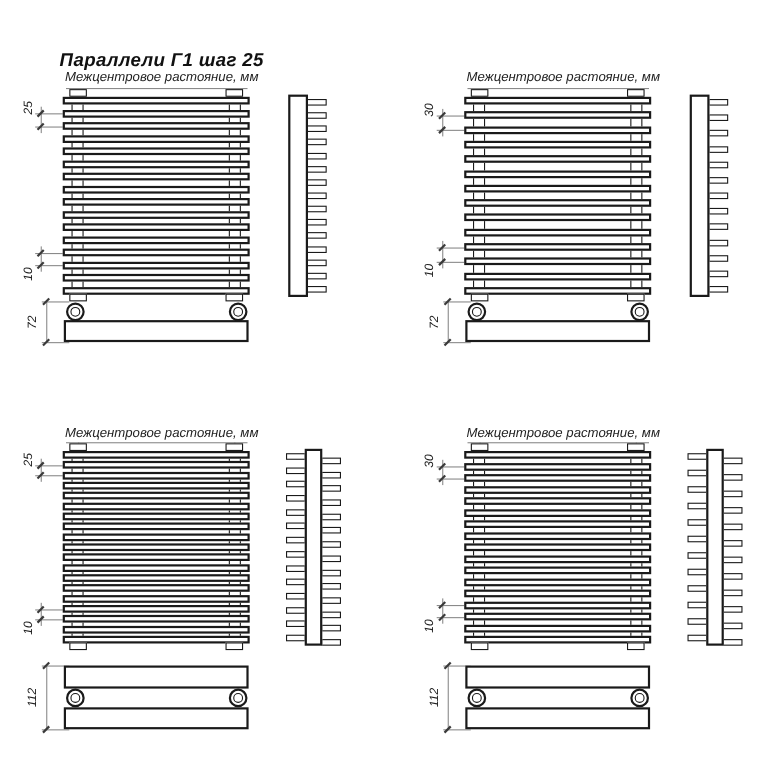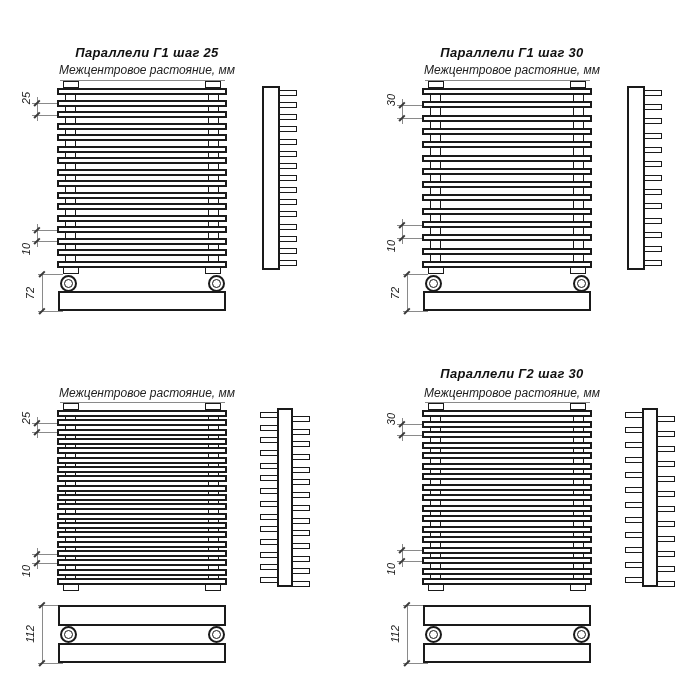--- a/index.html
+++ b/index.html
@@ -4,21 +4,21 @@
 <title>Параллели — схемы</title>
 <style>
   html,body { margin:0; padding:0; background:#fff; }
   .canvas {
     position:relative; width:700px; height:700px; background:#fff;
     overflow:hidden; font-family:"Liberation Sans", sans-serif;
   }
   .unit, .layer { position:absolute; inset:0; }
   .u-title {
     position:absolute; font-family:"Liberation Sans", sans-serif;
-    font-style:italic; font-weight:700; font-size:13px; color:#111;
+    font-style:italic; font-weight:700; font-size:17px; color:#111;
     text-align:center; letter-spacing:.3px; white-space:nowrap;
   }
   .u-subtitle {
     position:absolute; font-family:"Liberation Sans", sans-serif;
     font-style:italic; font-weight:400; font-size:12px; color:#222;
     text-align:center; white-space:nowrap;
   }
   .shape {
     position:absolute; box-sizing:border-box; background:#fff;
     border:2px solid var(--ink, #1a1a1a);
@@ -113,21 +113,20 @@
         <div class="shape slim round" style="left: 63.5px; top: 278.5px; width: 9px; height: 9px;"></div>
         <div class="shape round" style="left: 207.5px; top: 274.5px; width: 17px; height: 17px;"></div>
         <div class="shape slim round" style="left: 211.5px; top: 278.5px; width: 9px; height: 9px;"></div>
       </div>
     <div class="dim-label" style="left: 13px; top: 92.0333px;">25</div>
     <div class="dim-label" style="left: 13px; top: 243.433px;">10</div>
     <div class="dim-label" style="left: 17px; top: 286.5px;">72</div>
   </div>
 
   <div class="unit">
-    <div class="u-title" style="left: 402px; top: 45px; width: 220px;">Параллели Г1 шаг 30</div>
     <div class="u-subtitle" style="left: 402px; top: 63px; width: 220px;">Межцентровое растояние, мм</div>
     <div class="layer">
         <div class="thinline" style="left: 425px; top: 80px; width: 165px; height: 1px;"></div>
         <div class="thinline" style="left: 436px; top: 80px; width: 1px; height: 7px;"></div>
         <div class="thinline" style="left: 578px; top: 80px; width: 1px; height: 7px;"></div>
         <div class="thinline" style="left: 397px; top: 104.808px; width: 39px; height: 1px;"></div>
         <div class="thinline" style="left: 397px; top: 118.115px; width: 39px; height: 1px;"></div>
         <div class="thinline" style="left: 402px; top: 98.8077px; width: 1px; height: 25.3077px;"></div>
         <div class="tick" style="left: 401px; top: 100.808px; width: 1.5px; height: 8px;"></div>
         <div class="tick" style="left: 401px; top: 114.115px; width: 1.5px; height: 8px;"></div>
@@ -279,21 +278,20 @@
         <div class="shape slim round" style="left: 63.5px; top: 629.5px; width: 9px; height: 9px;"></div>
         <div class="shape round" style="left: 207.5px; top: 625.5px; width: 17px; height: 17px;"></div>
         <div class="shape slim round" style="left: 211.5px; top: 629.5px; width: 9px; height: 9px;"></div>
       </div>
     <div class="dim-label" style="left: 13px; top: 411.833px;">25</div>
     <div class="dim-label" style="left: 13px; top: 564.833px;">10</div>
     <div class="dim-label" style="left: 17px; top: 628px;">112</div>
   </div>
 
   <div class="unit">
-    <div class="u-title" style="left: 402px; top: 366px; width: 220px;">Параллели Г2 шаг 30</div>
     <div class="u-subtitle" style="left: 402px; top: 386px; width: 220px;">Межцентровое растояние, мм</div>
     <div class="layer">
         <div class="thinline" style="left: 425px; top: 402px; width: 165px; height: 1px;"></div>
         <div class="thinline" style="left: 436px; top: 402px; width: 1px; height: 7px;"></div>
         <div class="thinline" style="left: 578px; top: 402px; width: 1px; height: 7px;"></div>
         <div class="thinline" style="left: 397px; top: 424px; width: 39px; height: 1px;"></div>
         <div class="thinline" style="left: 397px; top: 434.5px; width: 39px; height: 1px;"></div>
         <div class="thinline" style="left: 402px; top: 418px; width: 1px; height: 22.5px;"></div>
         <div class="tick" style="left: 401px; top: 420px; width: 1.5px; height: 8px;"></div>
         <div class="tick" style="left: 401px; top: 430.5px; width: 1.5px; height: 8px;"></div>

